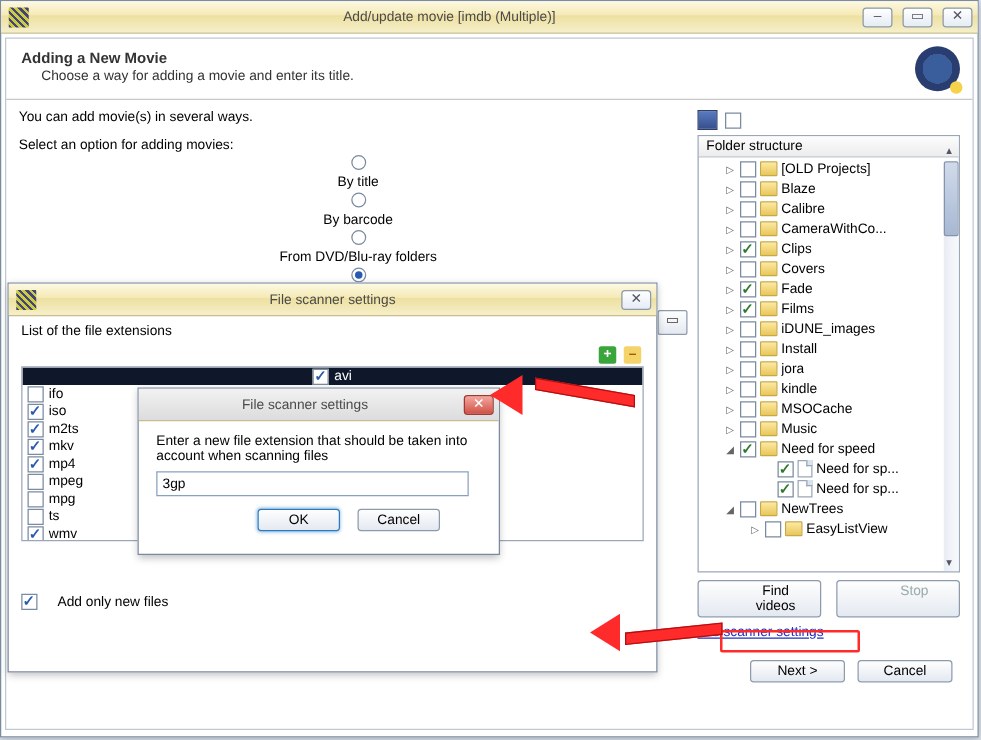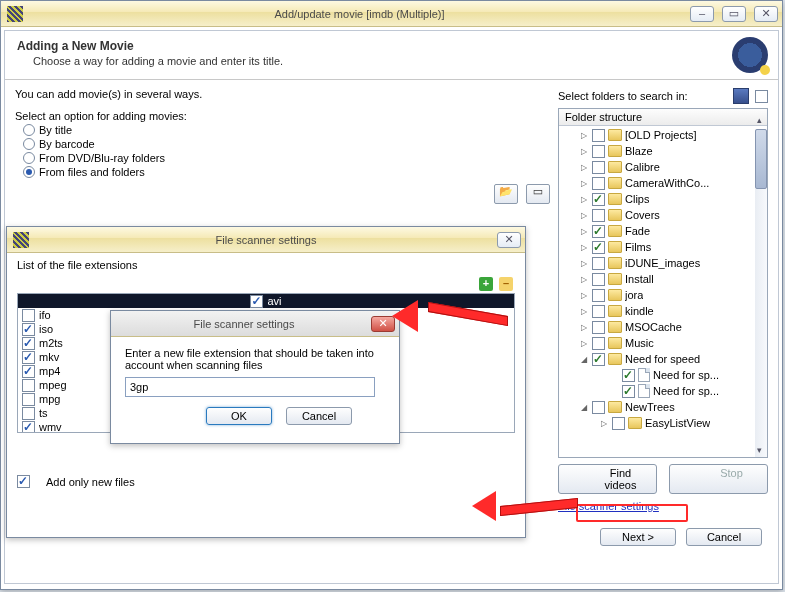--- a/index.html
+++ b/index.html
@@ -35,21 +35,21 @@
   .tree-scroll { position:absolute; top:20px; right:0; width:12px; bottom:0; background: linear-gradient(90deg,#e9edf3,#f7f9fc); }
   .tree-thumb { position:absolute; top:0; left:0; right:0; height:60px; background: linear-gradient(#d0daea,#a8b8d2);
                 border:1px solid #8494b0; border-radius:2px; }
   .tree-scroll .arr { position:absolute; left:2px; color:#556; font-size:9px;}
   .node { display: flex; align-items: center; height: 16px; gap: 3px; white-space: nowrap; text-overflow: ellipsis; overflow: hidden; }
   .expander { width: 10px; text-align: center; color: #666; cursor: pointer; font-size: 8px; }
   .folder-ico { width: 14px; height: 12px; background: linear-gradient(#fde9a0,#e8c65c); border: 1px solid #c8a840; border-radius: 1px; }
   .page-ico   { width: 12px; height: 14px; background: #fff; border: 1px solid #9aa7b8; position: relative; }
   .page-ico:after{ content:""; position:absolute; right:-1px; top:-1px; width:4px; height:4px; background:#dbe4ee; border-left:1px solid #9aa7b8; border-bottom:1px solid #9aa7b8;}
   .truncate { max-width: 95px; overflow: hidden; text-overflow: ellipsis; }
-  .radio-row { display: flex; align-items: center; gap: 4px; margin: 2px 0 2px 8px; }
+  .radio-row { display: flex; align-items: center; gap: 4px; margin: 2px 0 2px 8px; flex-direction: column; }
   .radio { width: 12px; height: 12px; border: 1px solid #7a8aa0; border-radius: 50%; position: relative; cursor: pointer; }
   .radio.sel:after { content:""; position:absolute; left:2px; top:2px; width:6px; height:6px; border-radius:50%; background:#2a5ab0; }
   .btn { border: 1px solid #8c9aac; border-radius: 3px; background: linear-gradient(#fefefe,#e4e9f1);
          padding: 2px 14px; cursor: pointer; text-align: center; min-width: 76px; }
   .btn.primary { border-color: #2a7abf; box-shadow: 0 0 3px rgba(42,122,191,.6); }
   .btn:disabled, .btn.disabled { color: #9aa; cursor: default; }
   .footer-btns { display: flex; justify-content: flex-end; gap: 10px; padding: 6px 16px 10px; }
   .link { color: #2030c0; text-decoration: underline; cursor: pointer; }
   .ext-list { border: 1px solid #9aa7b8; background: #fff; height: 140px; overflow: hidden; }
   .ext-hdr { display:flex; justify-content:flex-end; gap:6px; padding-right:2px; margin:6px 0 2px; }
@@ -115,21 +115,20 @@
           </div>
 
         <div class="sub-wins-row" style="justify-content:flex-end;">
           <div class="browse-btn">📂</div>
           <div class="browse-btn">▭</div>
         </div>
       </div>
 
       <div class="right-pane">
         <div class="right-head">
-          <span style="flex:1">Select folders to search in:</span>
           <span class="disk-icon"></span>
           <span class="chkbox"></span>
         </div>
         <div class="tree-wrap">
           <div class="tree-head">Folder structure</div>
           <div class="tree-body" id="tree-body">
               <div class="node" style="padding-left: 20px;">
                 <span class="expander">▷</span>
                 <span class="chkbox"></span>
                 <span class="folder-ico"></span>

